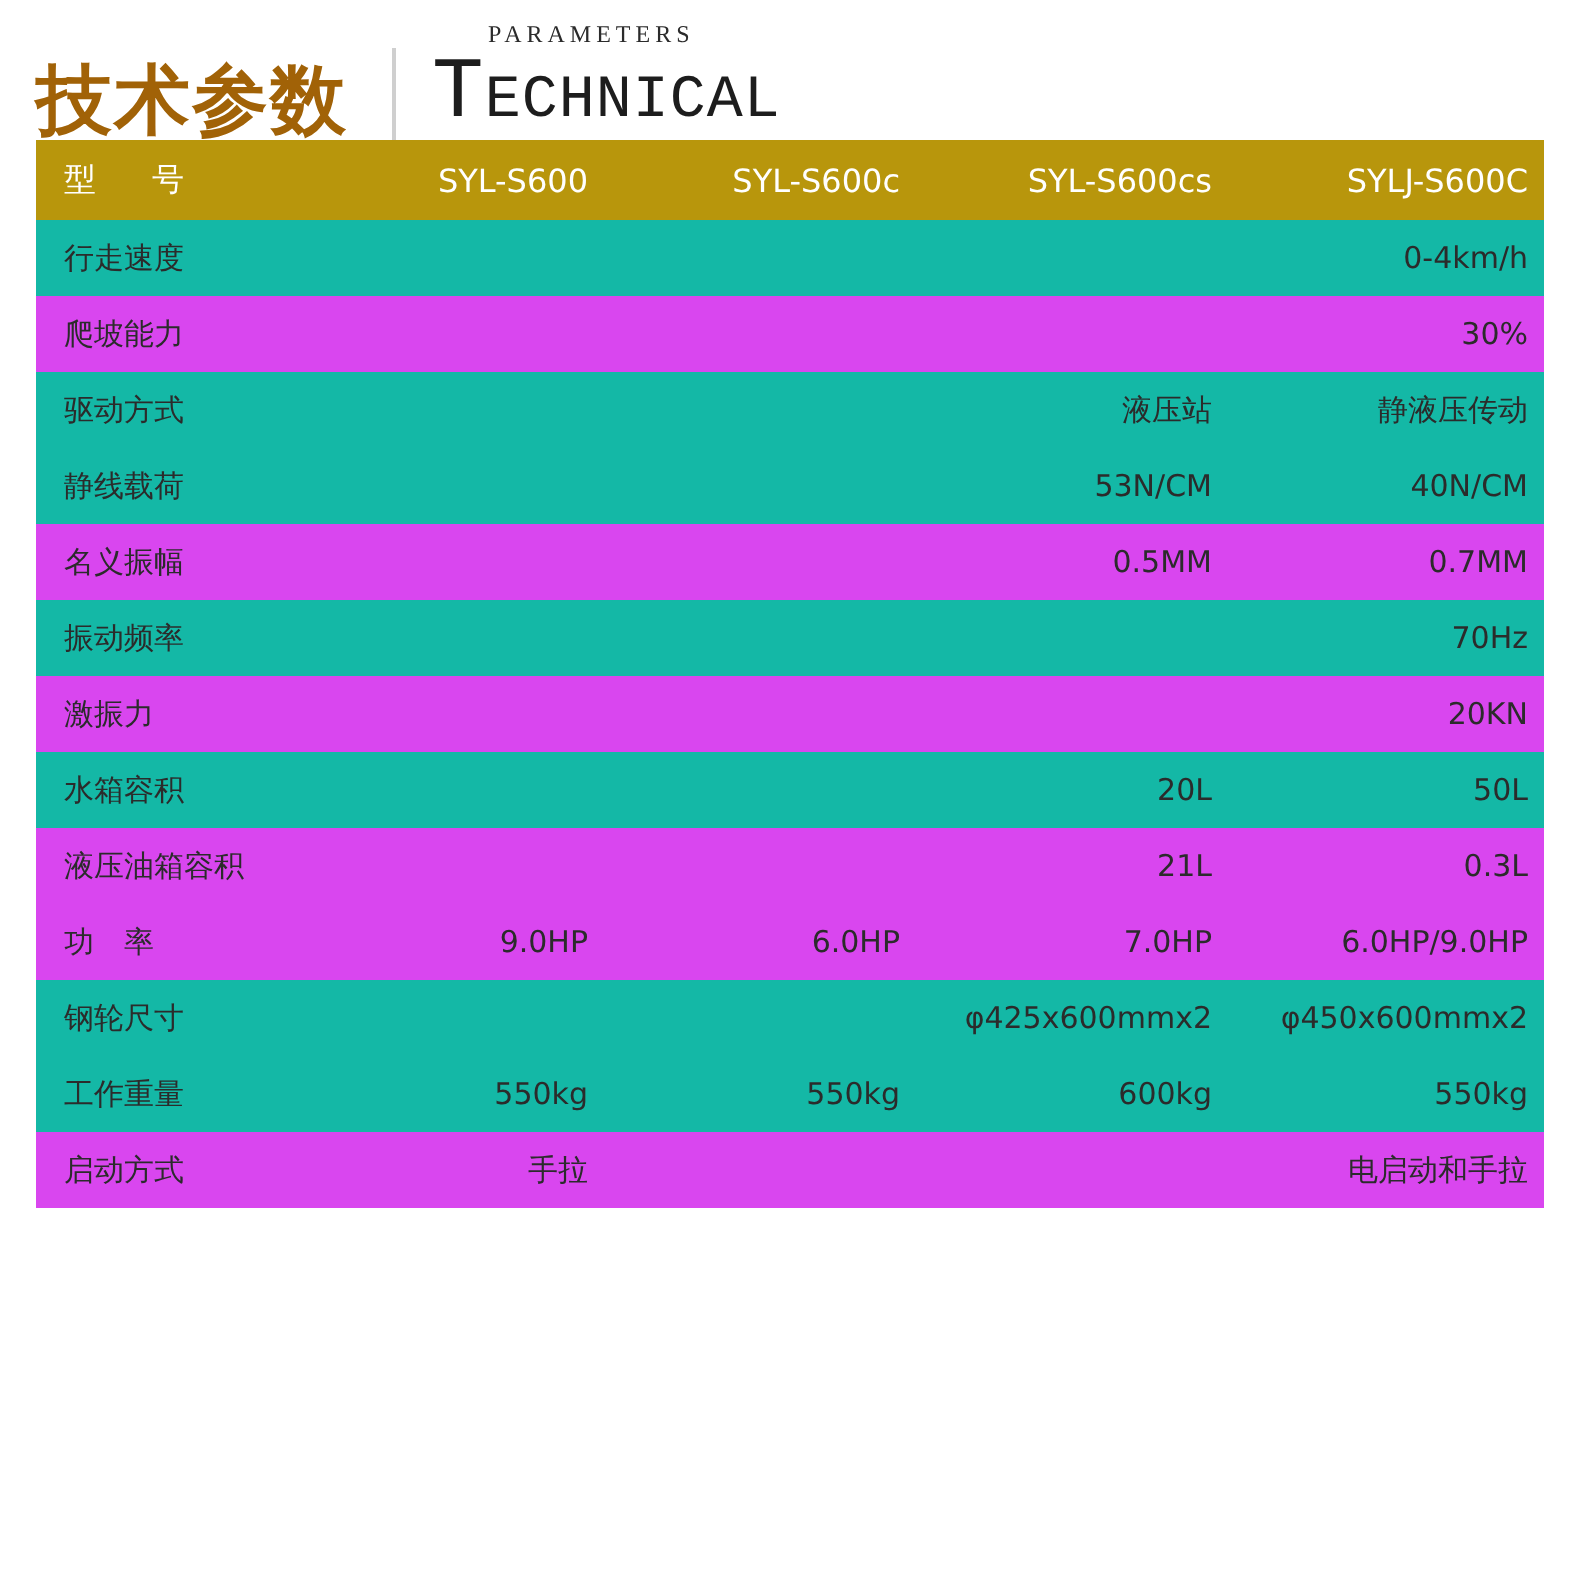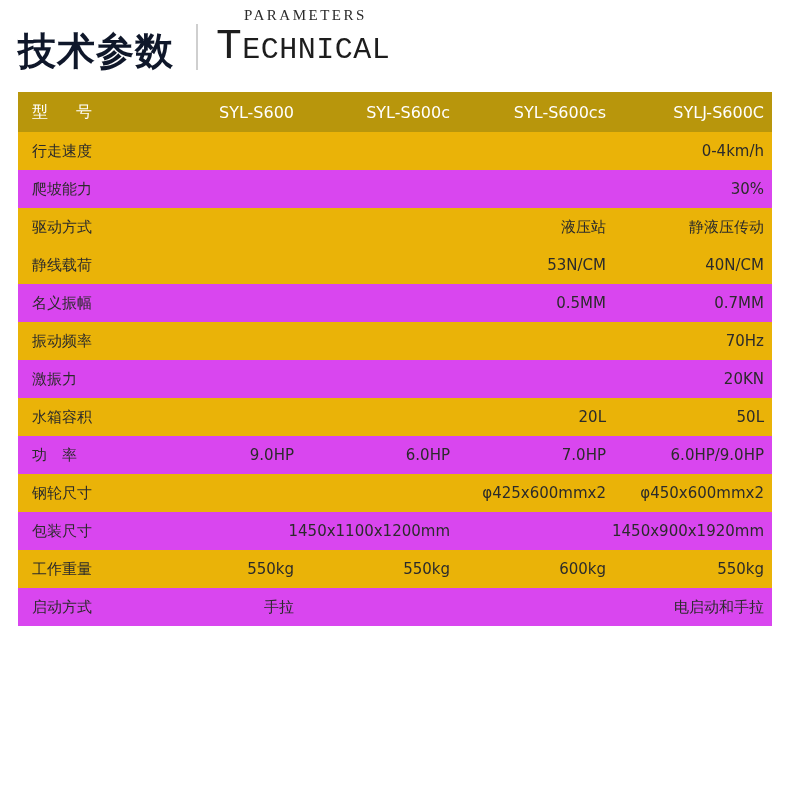--- a/index.html
+++ b/index.html
@@ -25,38 +25,38 @@
   .header {
     display: flex;
     align-items: flex-end;
     padding: 30px 0 0 18px;
     height: 70px;
     box-sizing: border-box;
   }
   .header-cn {
     font-size: 38px;
     font-weight: bold;
-    color: #0f172a;
+    color: #a16207;
     letter-spacing: 1px;
     line-height: 1;
     font-family: Liberation Sans, sans-serif;
   }
   .header-divider {
     width: 2px;
     height: 46px;
     background: #cfcfcf;
     margin: 0 18px 0 22px;
   }
   .header-en {
     position: relative;
     line-height: 1;
     padding-bottom: 2px;
   }
   .header-en-small {
-    font-size: 15px;
+    font-size: 12px;
     letter-spacing: 2.5px;
     color: #2b2b2b;
     display: block;
     margin-left: 28px;
     margin-bottom: 2px;
     font-family: "Liberation Serif", serif;
   }
   .header-en-main {
     display: block;
     font-size: 30px;
@@ -66,21 +66,20 @@
     line-height: 1;
   }
   .header-en-main .cap {
     font-size: 43px;
     line-height: 1;
   }
 
   
   .table-wrap {
     padding: 0 18px;
-    margin-top: 22px;
   }
   table.spec {
     border-collapse: collapse;
     width: 754px;
     table-layout: fixed;
   }
   table.spec td {
     height: 38px;
     padding: 0 8px;
     font-size: 15px;
@@ -100,21 +99,21 @@
   table.spec tr.head td.label {
     letter-spacing: 6px;
     padding-left: 14px;
   }
   table.spec td.label {
     text-align: left;
     padding-left: 14px;
     width: 128px;
   }
   table.spec tr.odd td {
-    background: #eab308;
+    background: #14b8a6;
   }
   table.spec tr.even td {
     background: #d946ef;
   }
   table.spec tr.head td { background: #b8960c; }
   col.c-label { width: 128px; }
   col.c1 { width: 156px; }
   col.c2 { width: 156px; }
   col.c3 { width: 156px; }
   col.c4 { width: 158px; }
@@ -180,36 +179,36 @@
           <tr class="even">
             <td class="label">激振力</td>
             <td colspan="4">20KN</td>
           </tr>
           <tr class="odd">
             <td class="label">水箱容积</td>
             <td colspan="3">20L</td>
             <td>50L</td>
           </tr>
           <tr class="even">
+            <td class="label">液压油箱容积</td>
+            <td colspan="3">21L</td>
+            <td>0.3L</td>
+          </tr>
+          <tr class="even">
             <td class="label">功　率</td>
             <td>9.0HP</td>
             <td>6.0HP</td>
             <td>7.0HP</td>
             <td>6.0HP/9.0HP</td>
           </tr>
           <tr class="odd">
             <td class="label">钢轮尺寸</td>
             <td colspan="3">φ425x600mmx2</td>
             <td>φ450x600mmx2</td>
           </tr>
-          <tr class="even">
-            <td class="label">包装尺寸</td>
-            <td colspan="2">1450x1100x1200mm</td>
-            <td colspan="2">1450x900x1920mm</td>
-          </tr>
           <tr class="odd">
             <td class="label">工作重量</td>
             <td>550kg</td>
             <td>550kg</td>
             <td>600kg</td>
             <td>550kg</td>
           </tr>
           <tr class="even">
             <td class="label">启动方式</td>
             <td>手拉</td>

